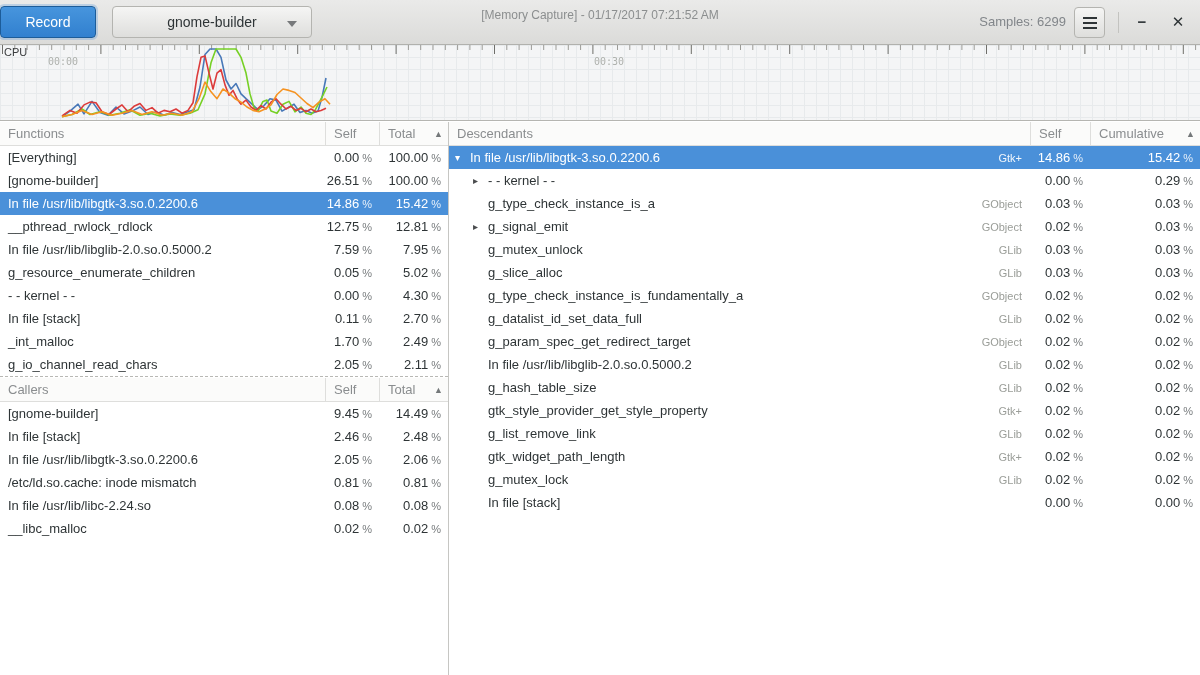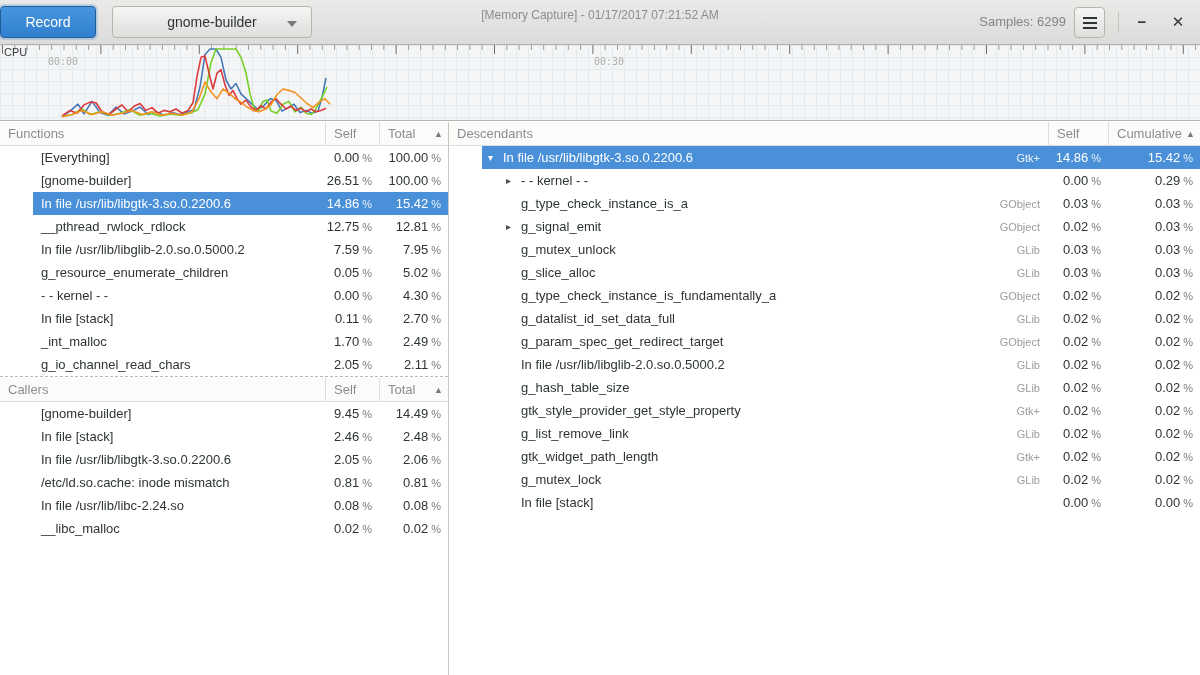--- a/index.html
+++ b/index.html
@@ -55,24 +55,24 @@
   .left-pane  { width:449px; border-right:1px solid #c6c6c3; background:#fff; }
   .right-pane { flex:1; background:#fff; }
   .thead { display:flex; height:24px; align-items:center; background:#fbfbfa;
     border-bottom:1px solid #dedele; border-bottom:1px solid #dededc;
     font-size:13px; color:#8a8d8f; }
   .hname { flex:1; padding-left:8px; height:100%; line-height:24px;
     white-space:nowrap; overflow:hidden; }
   .hcol  { height:100%; line-height:24px; border-left:1px solid #dededc;
     padding-left:8px; display:flex; align-items:center; }
   .w-self  { width:54px; }  .w-total { width:69px; }
-  .w-dself { width:60px; }  .w-dcum  { width:92px; }
+  .w-dself { width:60px; }  .w-dcum  { width:110px; }
   .sort-arrow { margin-left:auto; margin-right:5px; font-size:9px; color:#74787a; }
   .trow { display:flex; height:23px; align-items:center; font-size:13px;
-    color:#2e3436; white-space:nowrap;margin-left:33px; }
+    color:#2e3436; white-space:nowrap; }
   .trow.selected { background:#4a90d9; color:#fff; }
   .cname { flex:1; padding-left:8px; overflow:hidden; display:flex; align-items:center; }
   .cnum  { text-align:right; padding-right:7px; }
   .unit  { color:#797d7f; font-size:11px; margin-left:3px; }
   .trow.selected .unit { color:rgba(255,255,255,.85); }
   .expander { width:15px; font-size:10px; color:#4a4c4e; flex:none; }
   .trow.selected .expander { color:#fff; }
   .libtag { margin-left:auto; padding-right:8px; font-size:11px; color:#9a9d98; }
   .trow.selected .libtag { color:rgba(255,255,255,.92); }
   .splitter { height:2px; border-top:1px dashed #b8b8b4; }

